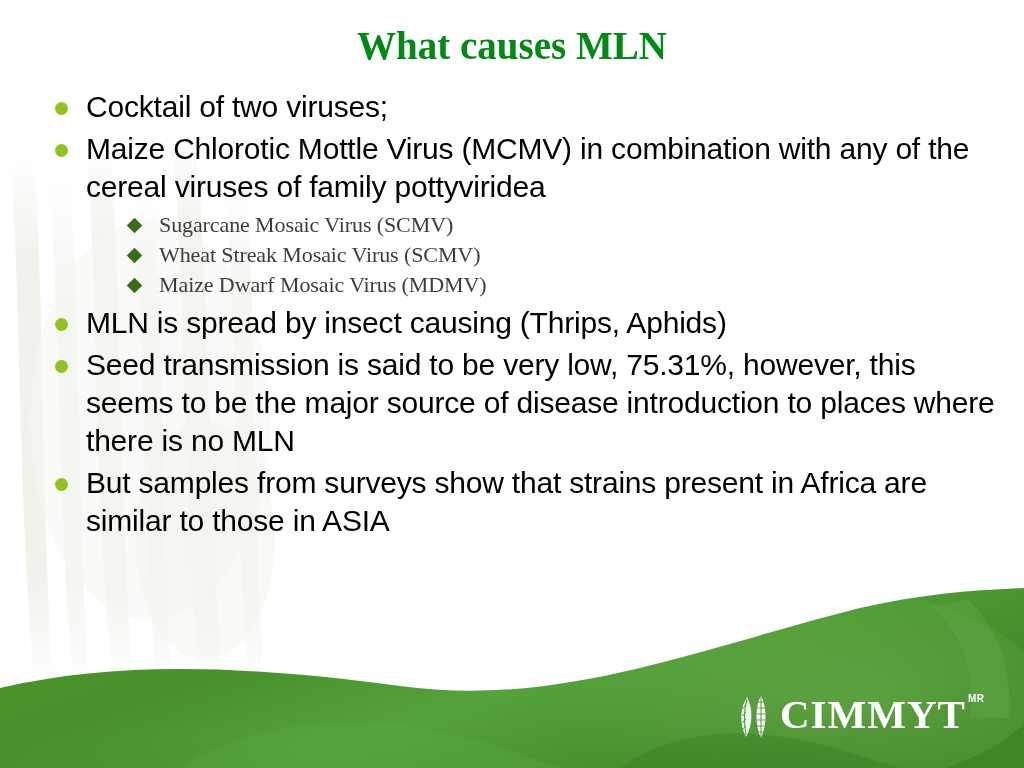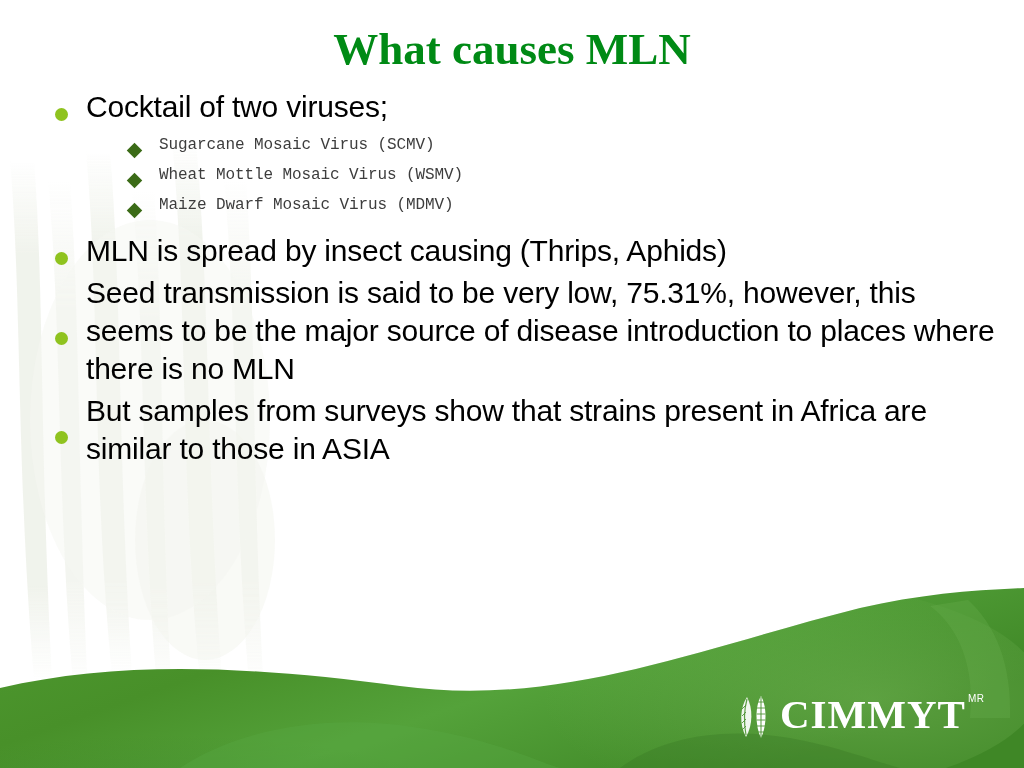--- a/index.html
+++ b/index.html
@@ -46,37 +46,37 @@
 
   
   .title {
     position: absolute;
     left: 0;
     top: 26px;
     width: 1024px;
     text-align: center;
     font-family: "Liberation Serif", "DejaVu Serif", serif;
     font-weight: bold;
-    font-size: 45px;
+    font-size: 39px;
     line-height: 1.05;
     color: #008a15;
     letter-spacing: 0px;
   }
 
   
   .body {
     position: absolute;
     left: 55px;
     top: 88px;
     width: 945px;
   }
 
   .bullet-row {
     display: flex;
-    align-items: center;
+    align-items: flex-start;
     margin-bottom: 2px;
   }
 
   .bullet-row.lvl1 {
     padding-left: 0px;
     margin-bottom: 4px;
   }
 
   .bullet-row.lvl2 {
     padding-left: 74px;
@@ -107,24 +107,24 @@
 
   .txt-lvl1 {
     font-size: 30px;
     line-height: 38px;
     color: #000000;
     font-family: "Liberation Sans", sans-serif;
     letter-spacing: -0.2px;
   }
 
   .txt-lvl2 {
-    font-size: 16px;
+    font-size: 22px;
     line-height: 30px;
     color: #3d3d3d;
-    font-family: Liberation Mono, monospace;
+    font-family: Liberation Serif, serif;
     letter-spacing: -0.1px;
   }
 
   
   .logo {
     position: absolute;
     left: 736px;
     top: 694px;
     display: flex;
     height: 48px;
@@ -137,21 +137,21 @@
   .logo-word {
     font-family: "Liberation Serif", "DejaVu Serif", serif;
     font-weight: bold;
     font-size: 41px;
     line-height: 41px;
     color: #ffffff;
     letter-spacing: 1px;
   }
   .logo-mr {
     font-family: "Liberation Sans", sans-serif;
-    font-weight: normal;
+    font-weight: bold;
     font-size: 10px;
     line-height: 10px;
     color: #ffffff;
     margin-left: 2px;
     margin-bottom: 3px;
     letter-spacing: 0.5px;
   }
 </style>
 </head>
 <body>
@@ -185,32 +185,36 @@
 
   <div class="title">What causes MLN</div>
 
   <div class="body">
 
     <div class="bullet-row lvl1">
       <span class="marker-dot"></span>
       <span class="txt-lvl1">Cocktail of two viruses;</span>
     </div>
 
+    <div class="bullet-row lvl1">
+      <span class="marker-dot"></span>
+      <span class="txt-lvl1">Maize Chlorotic Mottle Virus (MCMV) in combination with any of the cereal viruses of family pottyviridea</span>
+    </div>
 
     <div class="bullet-row lvl2">
       <span class="marker-diamond"></span>
       <span class="txt-lvl2">Sugarcane Mosaic Virus (SCMV)</span>
     </div>
 
     <div class="bullet-row lvl2">
       <span class="marker-diamond"></span>
-      <span class="txt-lvl2">Wheat Mottle Mosaic Virus (WSMV)</span>
-    </div>
-
-    <div class="bullet-row lvl2" style="margin-bottom:12px;">
+      <span class="txt-lvl2">Wheat Streak Mosaic Virus (SCMV)</span>
+    </div>
+
+    <div class="bullet-row lvl2" style="margin-bottom:4px;">
       <span class="marker-diamond"></span>
       <span class="txt-lvl2">Maize Dwarf Mosaic Virus (MDMV)</span>
     </div>
 
 
     <div class="bullet-row lvl1">
       <span class="marker-dot"></span>
       <span class="txt-lvl1">MLN is spread by insect causing (Thrips, Aphids)</span>
     </div>
 

